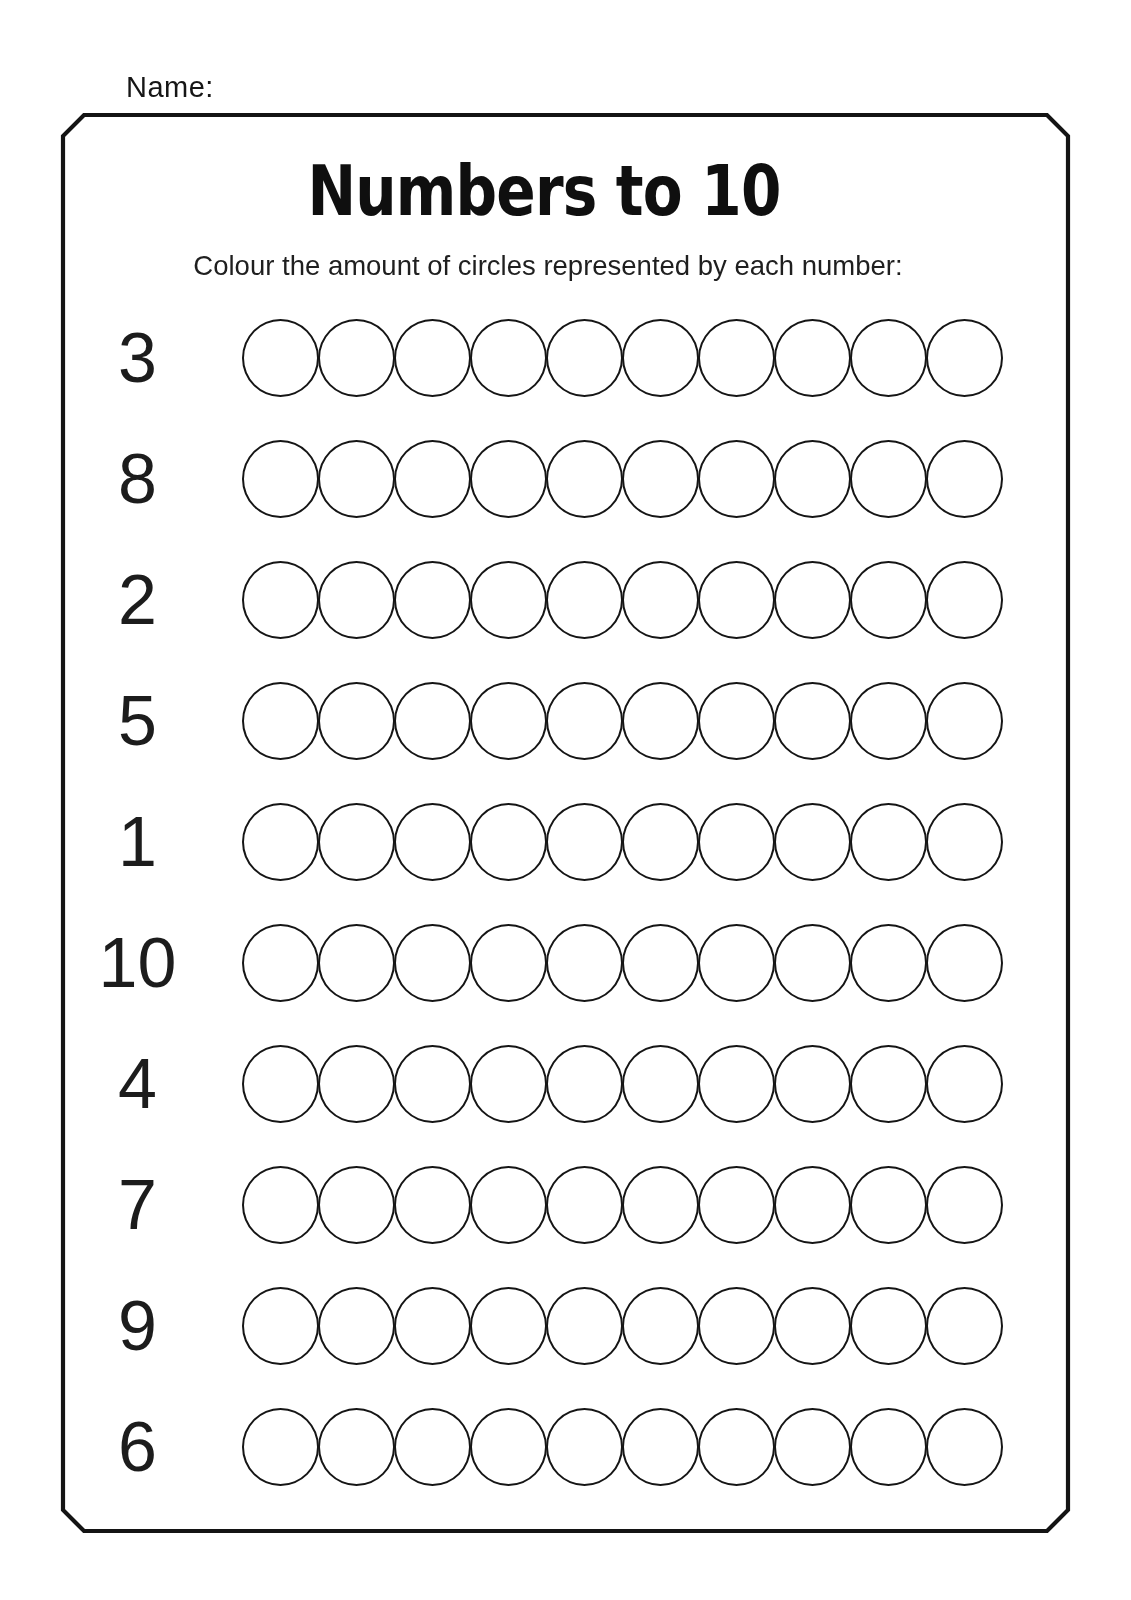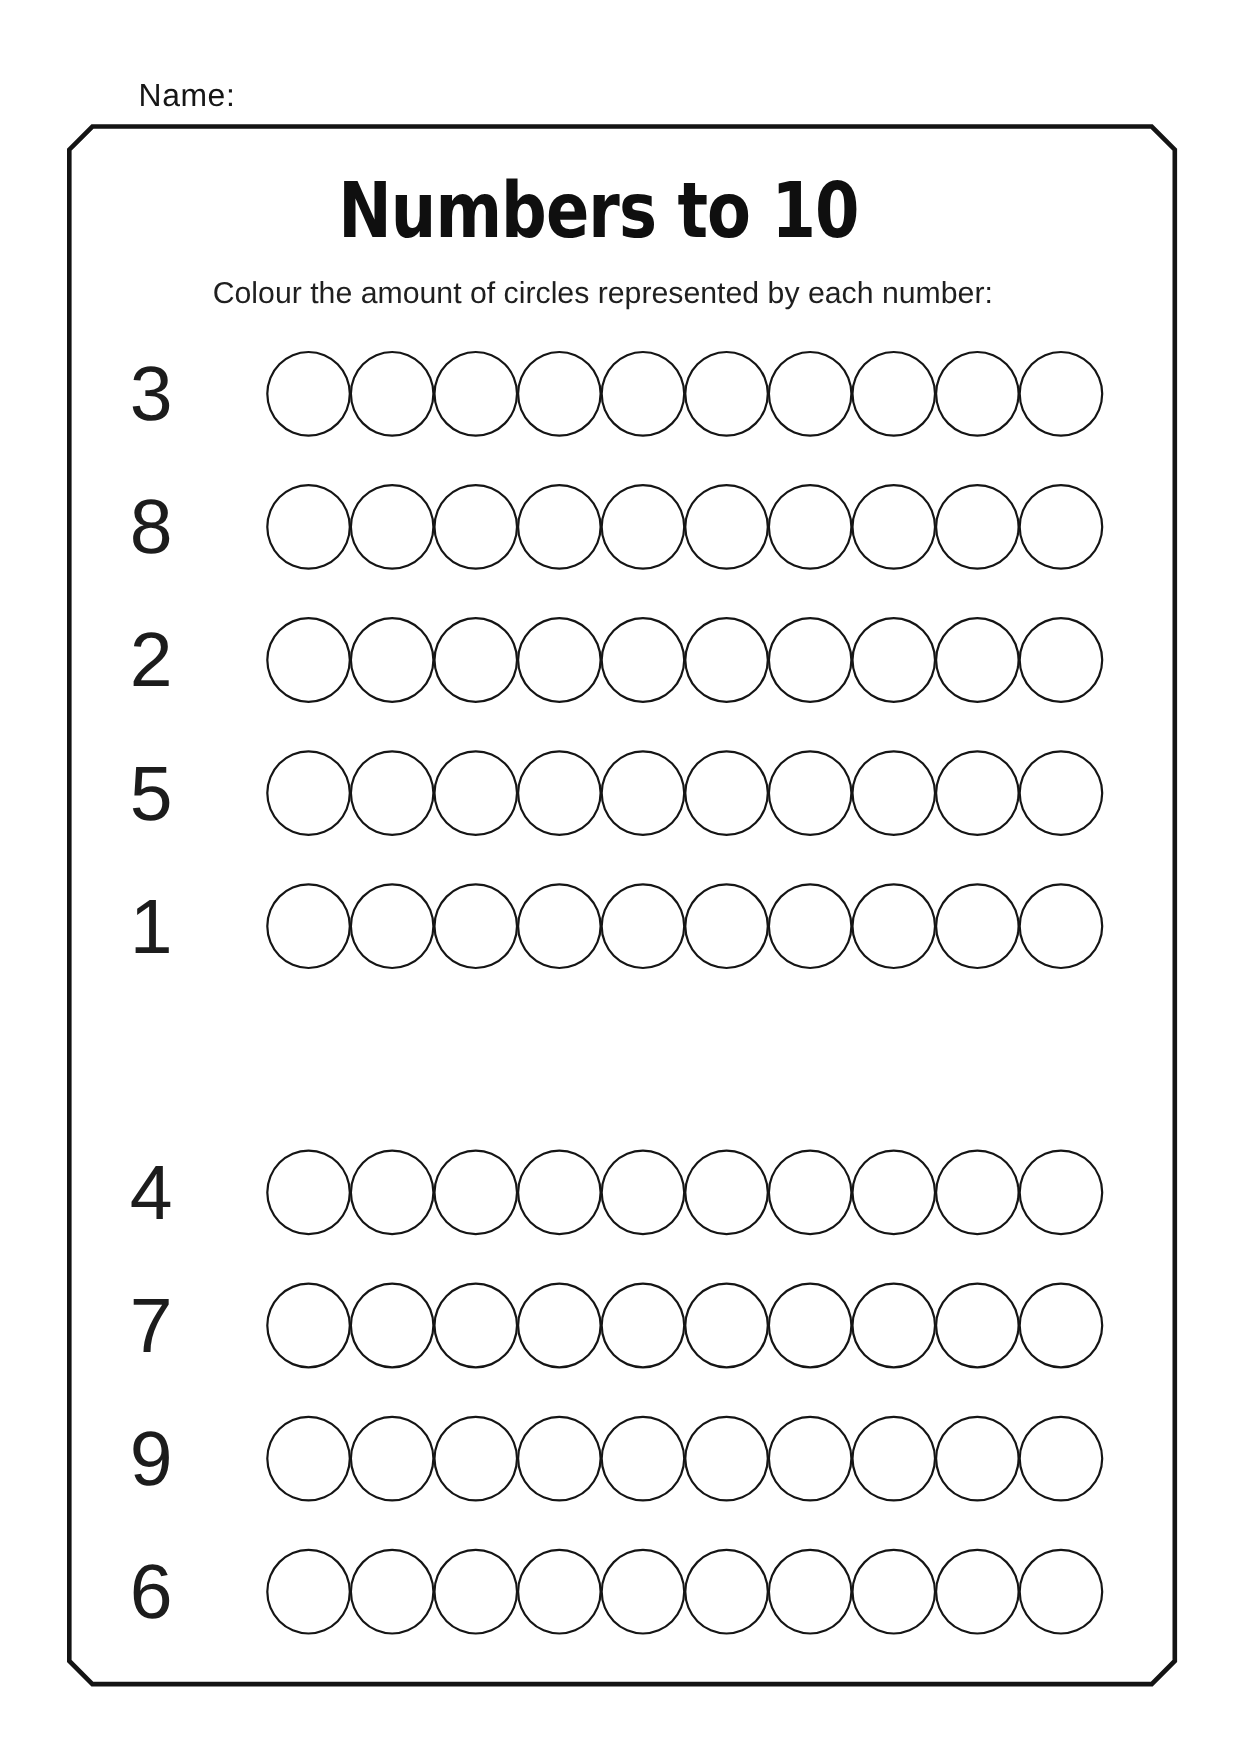--- a/index.html
+++ b/index.html
@@ -155,20 +155,35 @@
           <div class="circle"></div>
           <div class="circle"></div>
           <div class="circle"></div>
           <div class="circle"></div>
           <div class="circle"></div>
           <div class="circle"></div>
           <div class="circle"></div>
         </div>
   </div>
 
+  <div class="row" style="top: 923.5px;">
+    <div class="row-number">10</div>
+    <div class="row-circles">
+          <div class="circle"></div>
+          <div class="circle"></div>
+          <div class="circle"></div>
+          <div class="circle"></div>
+          <div class="circle"></div>
+          <div class="circle"></div>
+          <div class="circle"></div>
+          <div class="circle"></div>
+          <div class="circle"></div>
+          <div class="circle"></div>
+        </div>
+  </div>
 
   <div class="row" style="top: 1044.5px;">
     <div class="row-number">4</div>
     <div class="row-circles">
           <div class="circle"></div>
           <div class="circle"></div>
           <div class="circle"></div>
           <div class="circle"></div>
           <div class="circle"></div>
           <div class="circle"></div>

